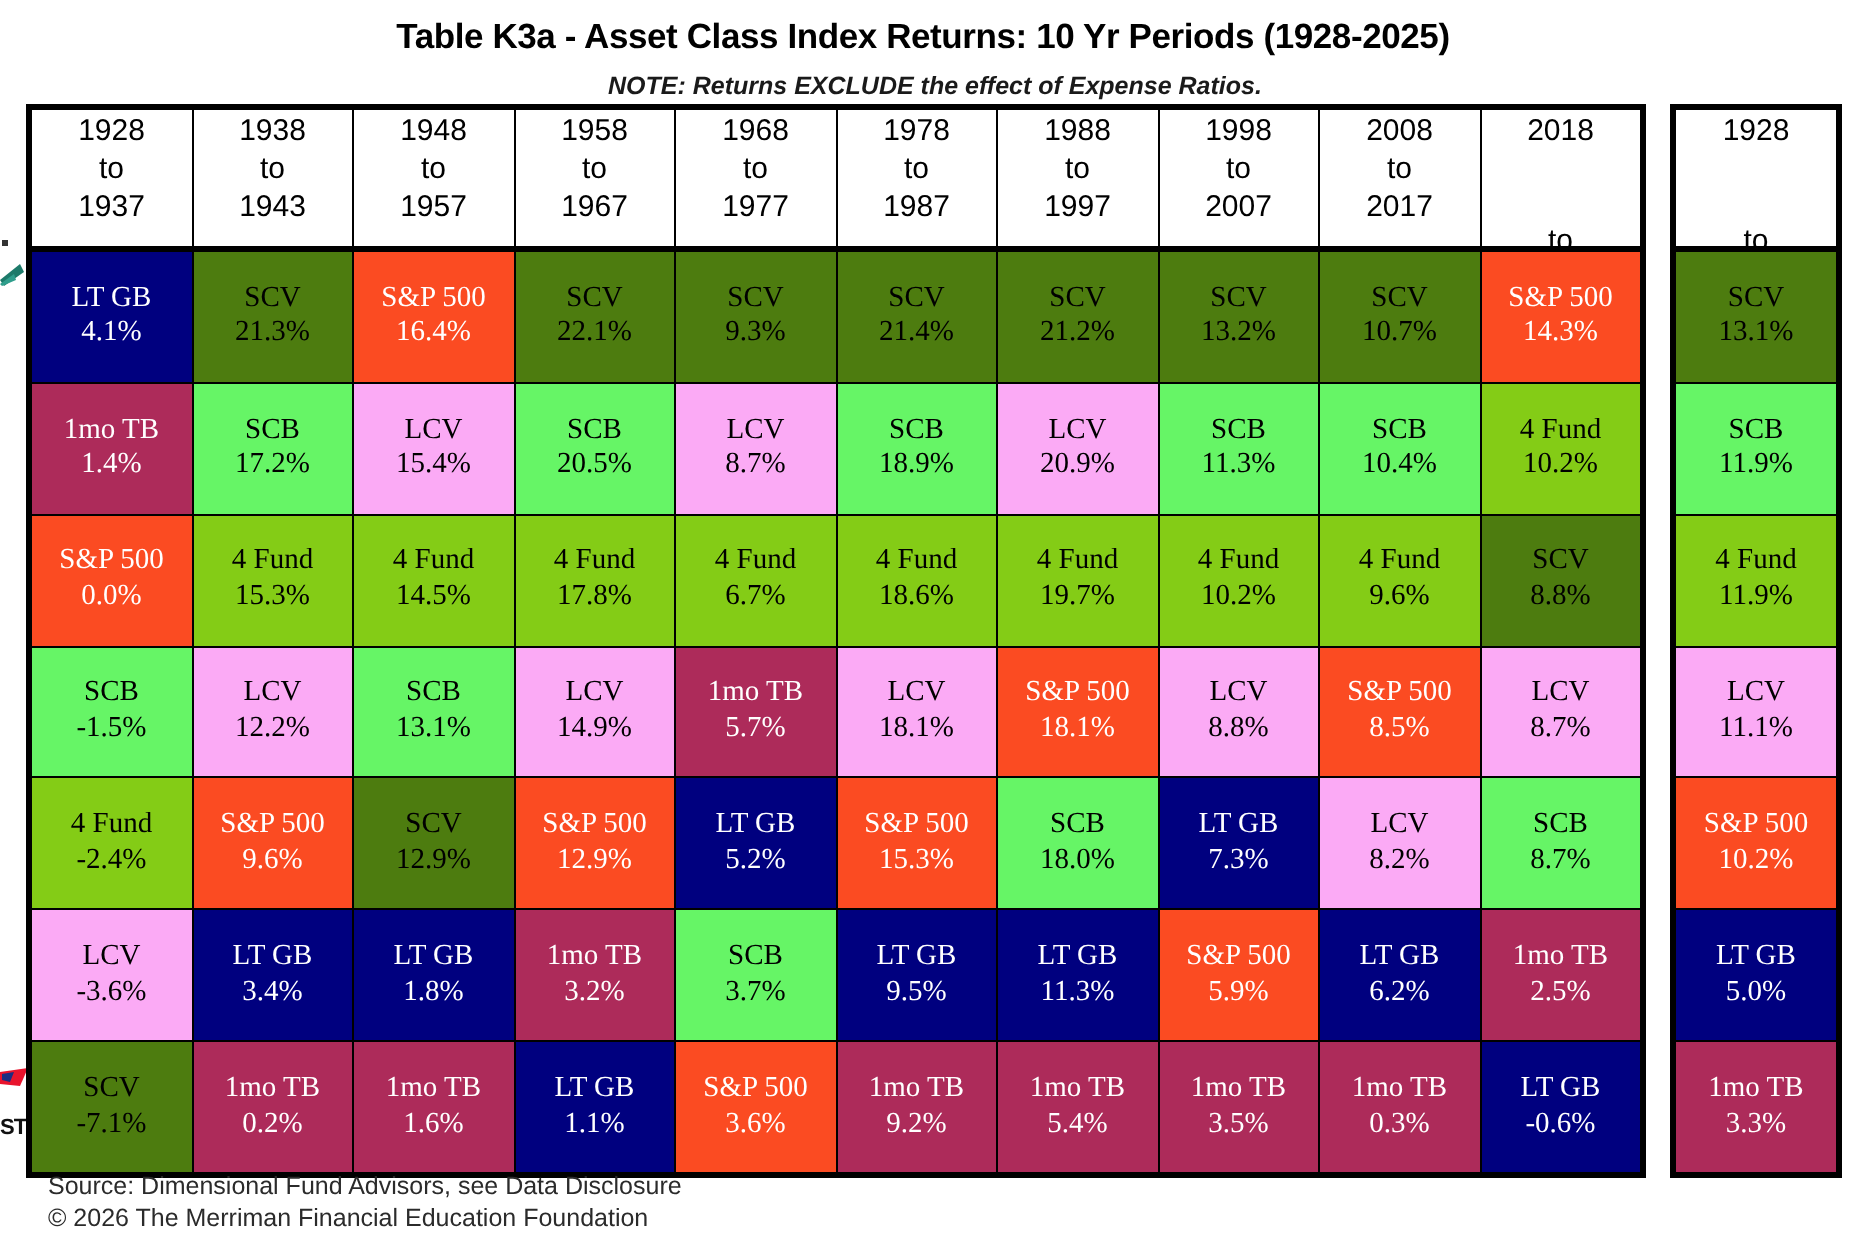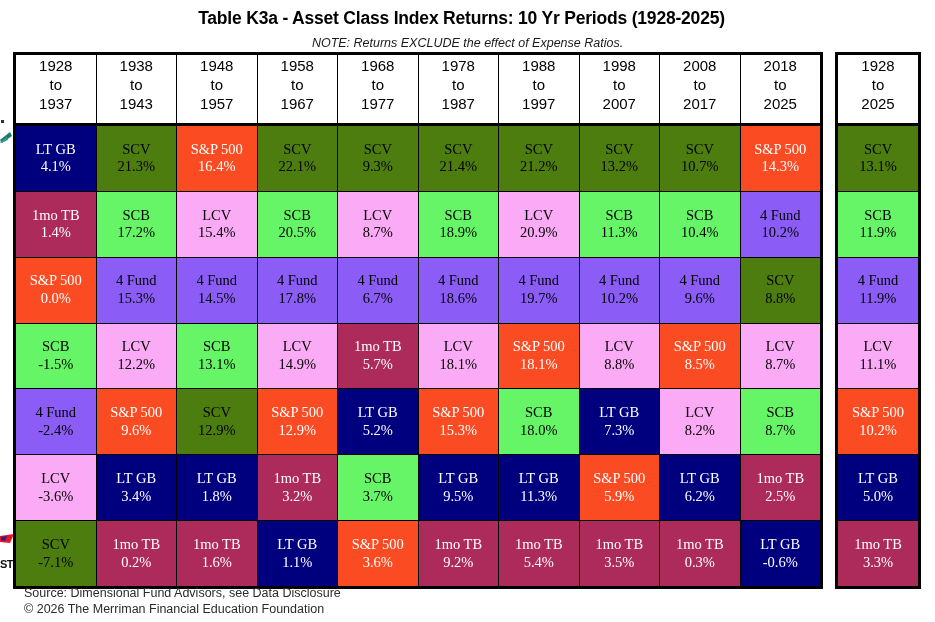--- a/index.html
+++ b/index.html
@@ -26,21 +26,21 @@
     color: #000000;
     letter-spacing: -0.2px;
     white-space: nowrap;
   }
   .subtitle {
     position: absolute;
     top: 36px; left: 0; width: 935px;
     text-align: center;
     font-size: 12.5px;
     font-style: italic;
-    font-weight: normal;
+    font-weight: bold;
     color: #1a1a1a;
     white-space: nowrap;
   }
 
   
   .grid-wrap {
     position: absolute;
     top: 52px; left: 13px;
     width: 908px; height: 537px;
     display: flex;
@@ -71,21 +71,21 @@
     border-right: 1px solid #000;
     display: flex;
     flex-direction: column;
     align-items: center;
     justify-content: flex-start;
     font-size: 15px;
     color: #000;
     line-height: 1.28;
     padding-top: 1px;
   }
-  .hdr-cell:last-child { border-right: none; }
+  .hdr-cell:last-child { border-right: none; gap: 36px; }
   .hdr-cell .ln { display: block; }
 
   
   .body-rows {
     flex: 1 1 auto;
     display: flex;
     flex-direction: column;
     font-family: Liberation Serif, serif;
   }
   .row {
@@ -106,21 +106,21 @@
     overflow: hidden;
   }
   .cell:last-child { border-right: none; }
   .cell .name { font-size: 14.5px; white-space: nowrap; }
   .cell .val  { font-size: 14.5px; white-space: nowrap; }
 
   
   .c-scv     { background: #4d7c0f; color: #000000; }
   .c-scb     { background: #66F566; color: #000000; }
   .c-lcv     { background: #FBAAF5; color: #000000; }
-  .c-4fund   { background: #8b5cf6; color: #000000; }
+  .c-4fund   { background: #84cc16; color: #000000; }
   .c-sp500   { background: #FB4B22; color: #FFFFFF; }
   .c-ltgb    { background: #00007F; color: #FFFFFF; }
   .c-1motb   { background: #AD2B5A; color: #FFFFFF; text-align: right; }
 
   
   .footer {
     position: absolute;
     left: 24px;
     font-size: 12.5px;
     color: #2b2b2b;

